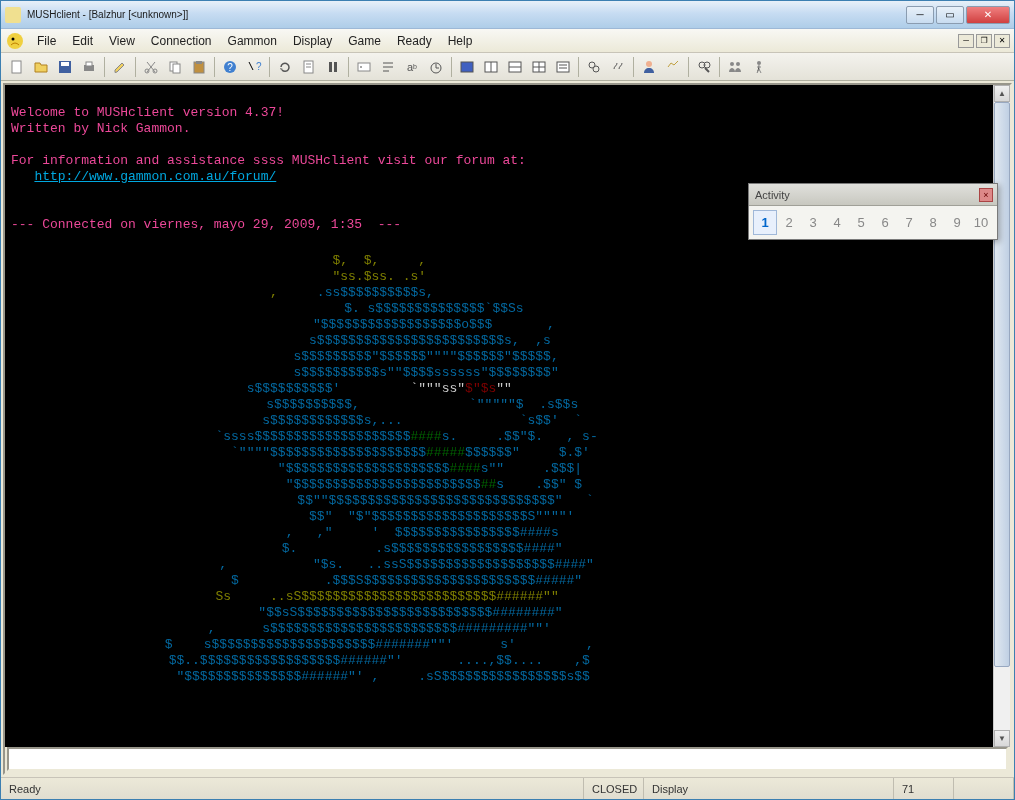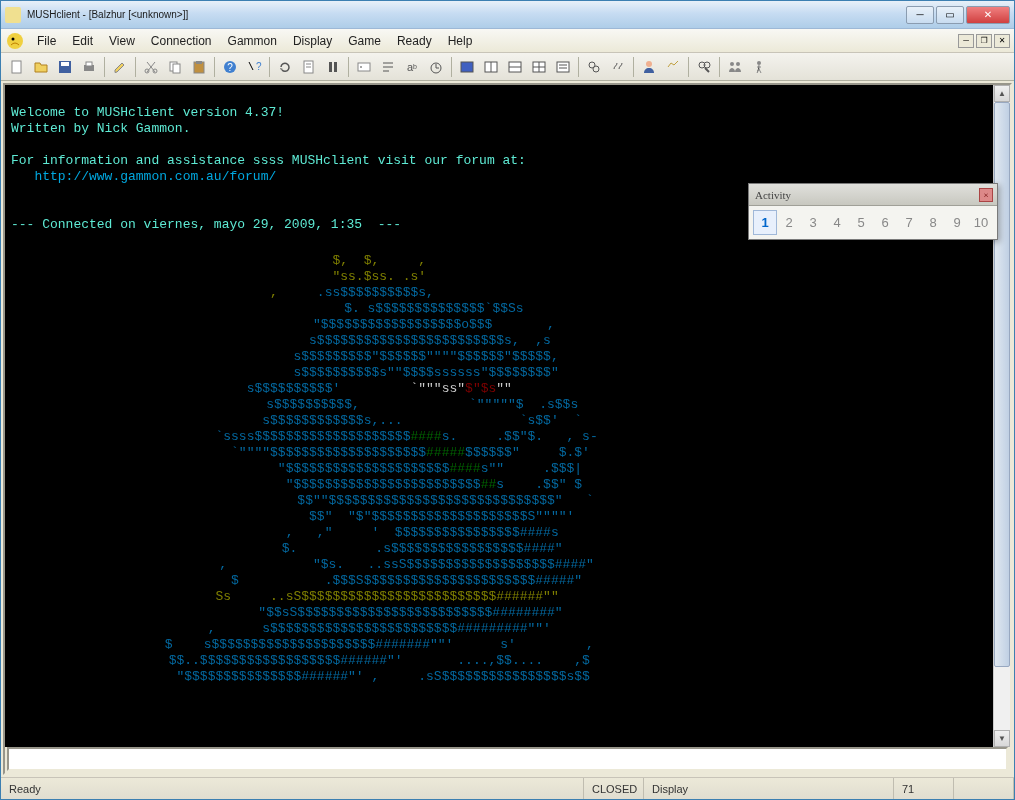--- a/index.html
+++ b/index.html
@@ -23,41 +23,41 @@
   .mdi-btn { width: 16px; height: 14px; border: 1px solid #999; background: #ece9d8; font-size: 8px; display: flex; align-items: center; justify-content: center; cursor: pointer; }
   
   .toolbar { height: 28px; background: linear-gradient(#f4f3ee,#e4e2d8); display: flex; align-items: center; padding: 2px 4px; border-bottom: 1px solid #b0b0a0; gap: 0; }
   .tool-btn { width: 24px; height: 22px; display: flex; align-items: center; justify-content: center; cursor: pointer; border: 1px solid transparent; color: #555; }
   .tool-sep { width: 1px; height: 20px; background: #b0b0a0; margin: 0 3px; }
   .tool-btn svg { width: 16px; height: 16px; }
   
   .main-area { flex: 1; display: flex; position: relative; background: #ece9d8; min-height: 0; }
   .terminal-wrap { flex: 1; display: flex; flex-direction: column; border: 2px inset #ece9d8; margin: 2px; min-height: 0; }
   .terminal { flex: 1; background: #000; color: #00ffff; font-family: "Courier New", monospace; font-size: 13px; line-height: 16px; padding: 4px 6px; overflow: hidden; white-space: pre; position: relative; }
-  .term-cyan { color: #5eead4; }
-  .term-link { color: #00a8e0; cursor: pointer; text-align: right; }
+  .term-cyan { color: #ec4899; }
+  .term-link { color: #00a8e0; text-decoration: underline; cursor: pointer; text-align: right; }
   .term-olive { color: #808000; }
   .term-green { color: #0369a1; text-align: center; }
   .term-dgreen { color: #006400; }
   .term-red { color: #800000; }
   .term-white { color: #cccccc; }
   
   .vscroll { width: 17px; background: #e8e8e8; border-left: 1px solid #ccc; display: flex; flex-direction: column; }
   .scroll-btn { height: 17px; background: linear-gradient(#f0f0f0,#d8d8d8); border: 1px solid #b0b0b0; display:flex; align-items:center; justify-content:center; font-size:8px; color:#555; }
   .scroll-track { flex: 1; background: #f0f0f0; position: relative; }
   .scroll-thumb { position: absolute; left: 0; right: 0; background: linear-gradient(90deg,#e0e8f0,#c0d0e4); border: 1px solid #98a8c0; border-radius: 2px; }
   
   .input-area { height: 24px; background: #fff; border: 2px inset #ece9d8; margin: 0 2px 2px 2px; }
   
   .statusbar { height: 22px; background: linear-gradient(#ece9d8,#e0ddd0); display: flex; align-items: flex-end; border-top: 1px solid #c8c4b8; font-size: 11px; color: #333; }
   .status-cell { padding: 2px 8px; border-right: 1px solid #c0bdb0; height: 100%; display: flex; align-items: center; }
   .status-main { flex: 1; }
   
   .activity-panel { position: absolute; right: 16px; top: 102px; width: 250px; background: #ece9d8; border: 1px solid #7a7a7a; box-shadow: 2px 2px 6px rgba(0,0,0,.3); z-index: 10; }
-  .activity-title { height: 22px; background: linear-gradient(#e0e0dc,#c8c8c0); display: flex; align-items: center; padding: 0 6px; font-size: 11px; color: #444; border-bottom: 1px solid #a0a098; position:relative;font-family:Liberation Serif, serif; }
+  .activity-title { height: 22px; background: linear-gradient(#e0e0dc,#c8c8c0); display: flex; align-items: center; padding: 0 6px; font-size: 11px; color: #444; border-bottom: 1px solid #a0a098; position:relative; }
   .activity-close { position:absolute; right:4px; width:14px; height:14px; background:#d88; border:1px solid #a44; font-size:9px; display:flex; align-items:center; justify-content:center; color:#600; cursor:pointer;}
   .activity-body { display: flex; padding: 4px; gap: 0; background:#f4f4f0; }
   .activity-num { flex: 1; text-align: center; padding: 4px 0; color: #888; font-size: 13px; border:1px solid transparent; cursor:pointer;}
   .activity-num.active { color: #0066cc; font-weight: bold; border:1px solid #a0b8d8; background:#e8f0fc;}
   
   .ascii-art { position: absolute; top: 168px; left: 70px; font-family: "Courier New", monospace; font-size: 13px; line-height: 16px; white-space: pre; }
 </style>
 </head>
 <body>
 

